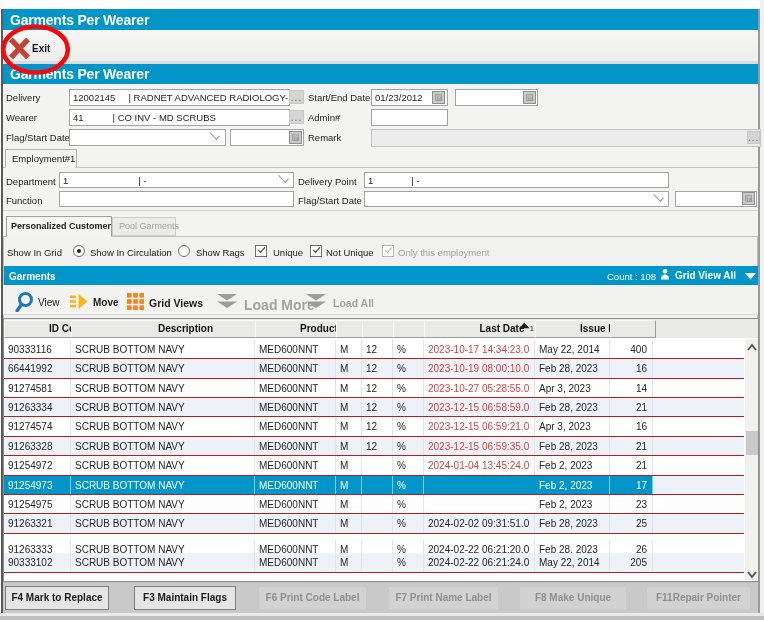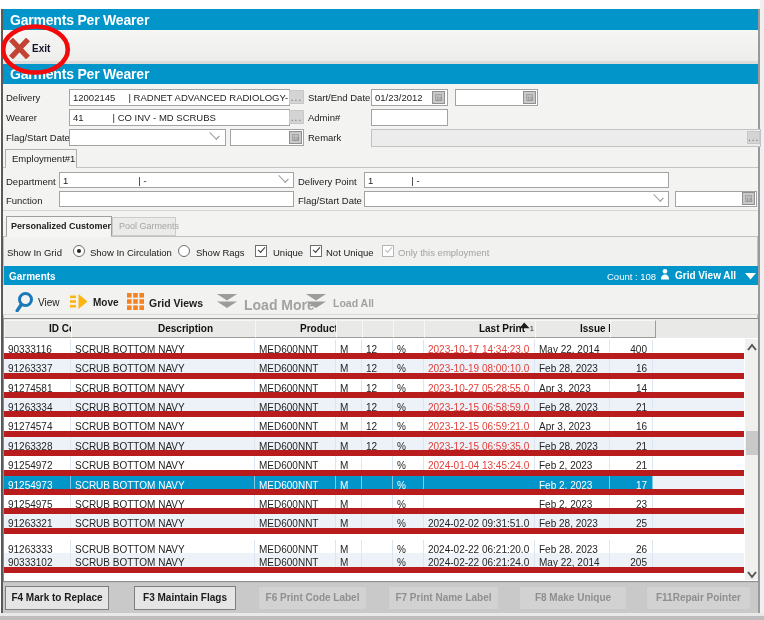--- a/index.html
+++ b/index.html
@@ -8,21 +8,21 @@
 .lbl { position:absolute; font-size:9.5px; color:#202020; white-space:nowrap; }
 .inp { position:absolute; background:#fff; border:1px solid #a3a3a3; font-size:9.5px; color:#1c1c1c; line-height:15px; padding:0 3px; white-space:nowrap; overflow:hidden; }
 .dis { background:#ececec; border-color:#c2c2c2; }
 .dots { position:absolute; background:#d4d4d4; border:1px solid #c8c8c8; color:#6f6f6f; font-size:10px; text-align:center; letter-spacing:1px; overflow:hidden; }
 .cal { position:absolute; width:13px; height:13px; background:#c9c9c9; border:1px solid #909090; }
 .cal:before { content:"16"; position:absolute; left:2px; top:2px; right:2px; bottom:2px; background:#bcbcbc; border:1px solid #a5a5a5; font-size:6px; color:#8d8d8d; text-align:center; line-height:8px; }
 .chev { position:absolute; width:9px; height:9px; }
 .chev:before { content:""; position:absolute; left:0; top:1px; width:7px; height:3.5px; border:1.3px solid #9aa0a6; border-top:none; border-left:none; transform:skewX(0deg) rotate(45deg) scaleX(1.25); transform-origin:60% 40%; }
 .bar { position:absolute; left:3px; width:755px; background:#0295ca; color:#fff; }
 .bart { position:absolute; left:10px; font-weight:bold; font-size:14px; color:#fff; letter-spacing:-0.2px; }
-.gr { position:absolute; left:4px; width:740px; height:19.4px; background:#fff; border-bottom:6px solid #b91c1c; }
+.gr { position:absolute; left:4px; width:740px; height:19.4px; background:#fff; border-bottom:1px solid #b91c1c; }
 .gr.alt { background:#edf2f8; }
 .gr.sel { background:#0295ca; }
 .gr.sel .gc { color:#fff; border-right-color:rgba(255,255,255,.5); }
 .gc { position:absolute; top:0; height:100%; font-size:10px; color:#242424; line-height:19.4px; white-space:nowrap; overflow:hidden; padding-left:4px; border-right:1px solid #dce5f0; }
 .gc.red { color:#e23f38; }
 .gc.was { text-align:right; padding-left:0; padding-right:5px; }
 .tail { position:absolute; top:0; height:100%; background:#fff; }
 .tail.talt { background:#edf2f8; }
 .gr.sel .tail { background:#edf2f8; }
 .hc { position:absolute; top:320px; height:18px; background:#e9e9e8; border:1px solid #9c9c9c; border-left-color:#f7f7f7; border-top-color:#f7f7f7; font-size:10px; font-weight:bold; color:#111; text-align:center; line-height:16px; white-space:nowrap; overflow:hidden;padding-left:44px; }
@@ -176,42 +176,42 @@
   <div class="lbl" style="left:333px;top:297px;font-weight:bold;font-size:10.5px;color:#a2a2a2">Load All</div>
 
   <div class="abs" style="left:3px;top:318px;width:756px;height:264px;background:#fff;border:1px solid #8f8f8f"></div>
   <div class="abs" style="left:4px;top:319px;width:754px;height:19px;background:#e9e9e8"></div>
 <div class="hc" style="left:4px;width:68px">ID Code</div>
     <div class="hc" style="left:71px;width:185px">Description</div>
     <div class="hc" style="left:255px;width:82px">Product</div>
     <div class="hc" style="left:336px;width:27px">Size</div>
     <div class="hc" style="left:362px;width:32px">Flag</div>
     <div class="hc" style="left:393px;width:32px">Fi...</div>
-    <div class="hc" style="left:424px;width:112px">Last Print</div>
+    <div class="hc" style="left:424px;width:112px">Last Date</div>
     <div class="hc" style="left:535px;width:76px">Issue Date</div>
     <div class="hc" style="left:610px;width:44px">#Was...</div>
   <svg class="abs" style="left:519px;top:322px" width="15" height="9" viewBox="0 0 15 9">
       <path d="M0.5 6.2 H10.5 L5.2 0.5 Z" fill="#1c1c1c"></path>
       <text x="10.8" y="8.6" font-size="7.5" fill="#1c1c1c">1</text>
     </svg>
 
 <div class="gr" style="top:339.8px">
       <div class="gc" style="left:0px;width:67px">90333116</div>
       <div class="gc" style="left:67px;width:184px">SCRUB BOTTOM NAVY</div>
       <div class="gc" style="left:251px;width:81px">MED600NNT</div>
       <div class="gc" style="left:332px;width:26px">M</div>
       <div class="gc" style="left:358px;width:31px">12</div>
       <div class="gc" style="left:389px;width:31px">%</div>
       <div class="gc red" style="left:420px;width:111px">2023-10-17 14:34:23.0</div>
       <div class="gc" style="left:531px;width:75px">May 22, 2014</div>
       <div class="gc was" style="left:606px;width:43px">400</div>
       <div class="tail" style="left:649px;width:91px"></div>
     </div>
 <div class="gr alt" style="top:359.2px">
-      <div class="gc" style="left:0px;width:67px">91263337</div>
+      <div class="gc" style="left:0px;width:67px">66441992</div>
       <div class="gc" style="left:67px;width:184px">SCRUB BOTTOM NAVY</div>
       <div class="gc" style="left:251px;width:81px">MED600NNT</div>
       <div class="gc" style="left:332px;width:26px">M</div>
       <div class="gc" style="left:358px;width:31px">12</div>
       <div class="gc" style="left:389px;width:31px">%</div>
       <div class="gc red" style="left:420px;width:111px">2023-10-19 08:00:10.0</div>
       <div class="gc" style="left:531px;width:75px">Feb 28, 2023</div>
       <div class="gc was" style="left:606px;width:43px">16</div>
       <div class="tail talt" style="left:649px;width:91px"></div>
     </div>

